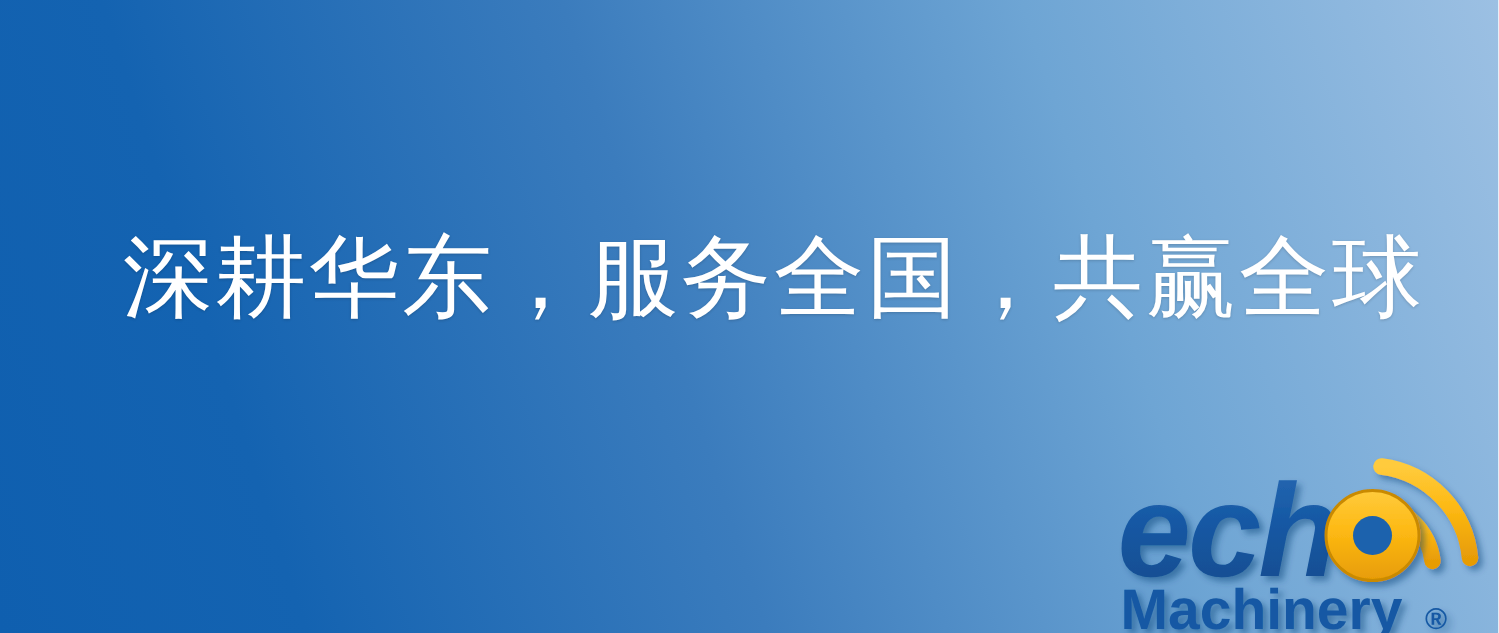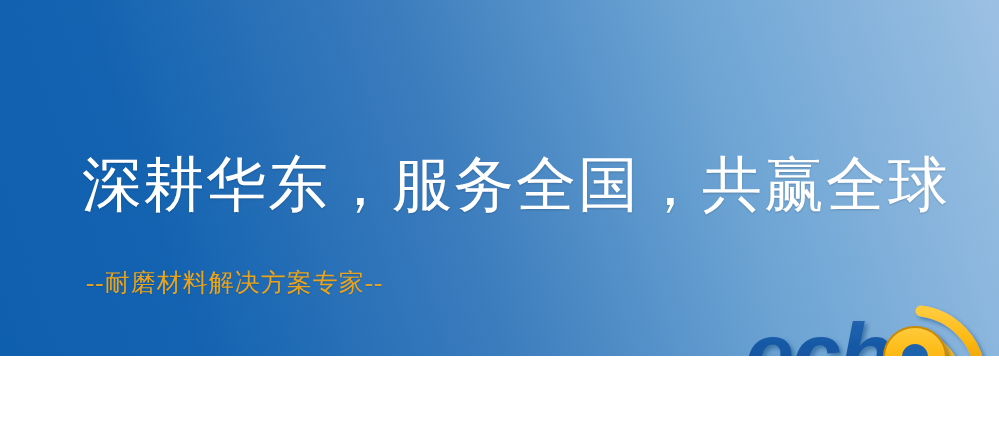--- a/index.html
+++ b/index.html
@@ -3,21 +3,21 @@
 <meta charset="utf-8">
 <style>
   html, body {
     margin: 0;
     padding: 0;
     background: #ffffff;
   }
   #banner {
     position: relative;
     width: 999px;
-    height: 356px;
+    height: 422px;
     overflow: hidden;
     
     background: linear-gradient(72deg, #0f5faf 0%, #1463b1 18%, #3b7cbd 45%, #6ea5d4 72%, #9cc0e3 100%);
     font-family: "Liberation Sans", sans-serif;
     user-select: none;
   }
 
   
   #headline {
     position: absolute;
@@ -56,21 +56,20 @@
   }
   #logo svg { display: block; }
 </style>
 </head>
 <body>
 
 <div id="banner">
 
   <div id="headline">深耕华东，服务全国，共赢全球</div>
 
-  <div id="subtitle">--耐磨材料解决方案专家--</div>
 
   <div id="logo">
     <svg width="254" height="130" viewBox="0 0 254 130" xmlns="http://www.w3.org/2000/svg">
       <defs>
         <filter id="logoShadow" x="-25%" y="-25%" width="160%" height="160%">
           <feDropShadow dx="3" dy="3" stdDeviation="2.2" flood-color="#0c3c72" flood-opacity="0.45"></feDropShadow>
         </filter>
         <linearGradient id="blueFace" x1="0" y1="0" x2="0" y2="1">
           <stop offset="0%" stop-color="#2a6bb4"></stop>
           <stop offset="42%" stop-color="#1659a5"></stop>

